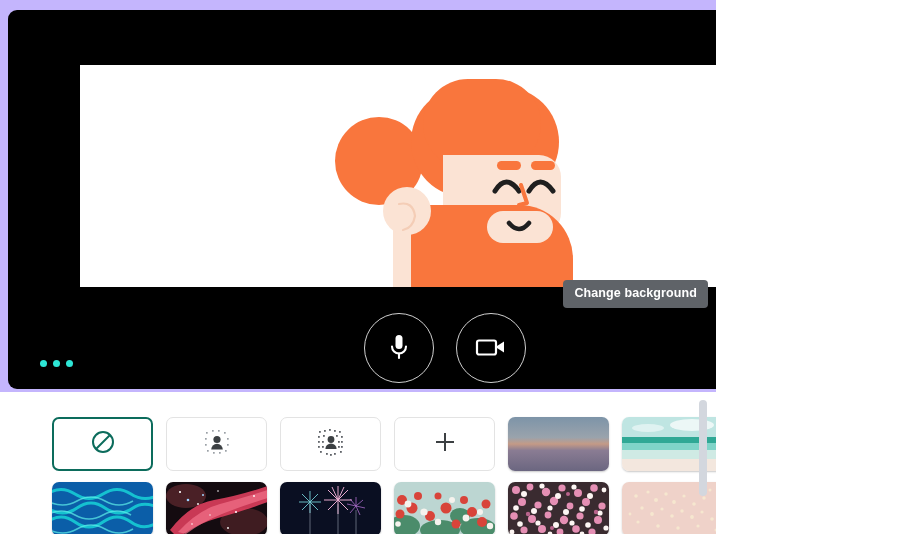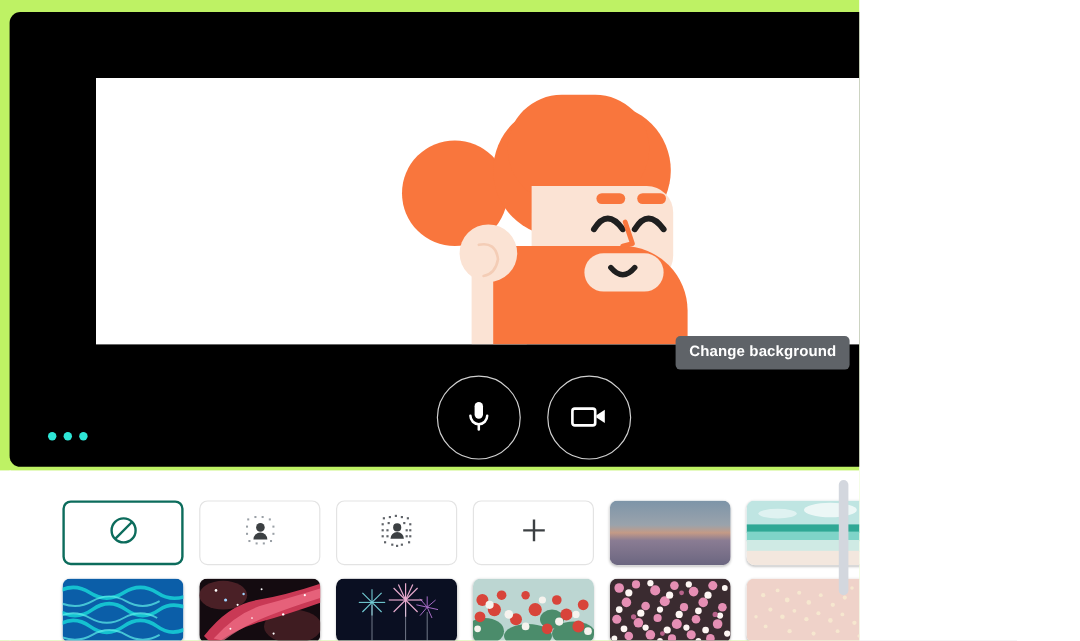--- a/index.html
+++ b/index.html
@@ -6,21 +6,21 @@
   html, body {
     margin: 0; padding: 0;
     width: 900px; height: 534px;
     background: #ffffff;
     font-family: "Liberation Sans", sans-serif;
     overflow: hidden;
   }
   #app {
     position: relative;
     width: 716px; height: 534px;
-    background: #bef264;
+    background: #c4b5fd;
     overflow: hidden;
   }
 
   
   .stage {
     position: absolute;
     left: 8px; top: 10px;
     width: 874px; height: 379px;
     background: #000000;
     border-radius: 9px;

